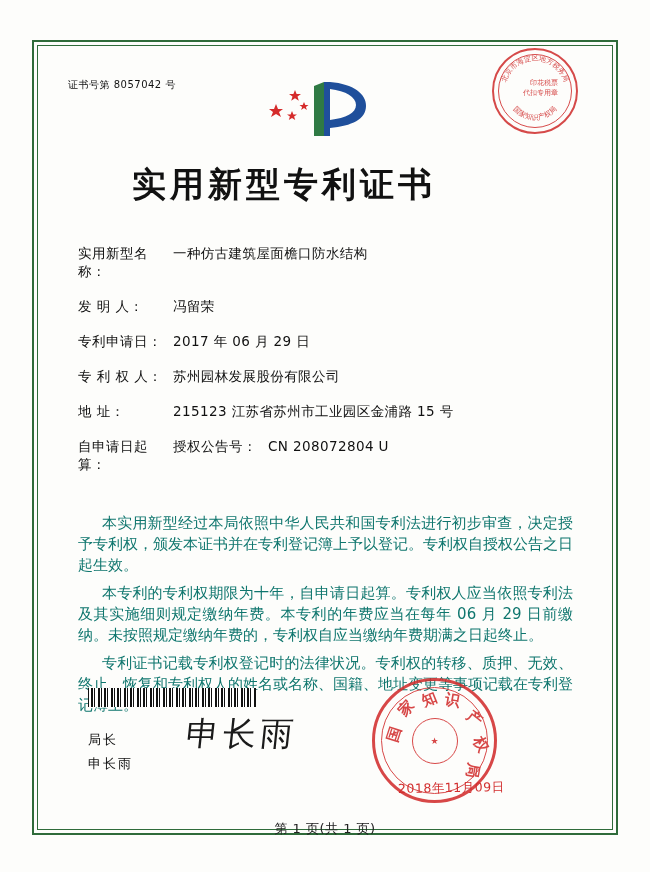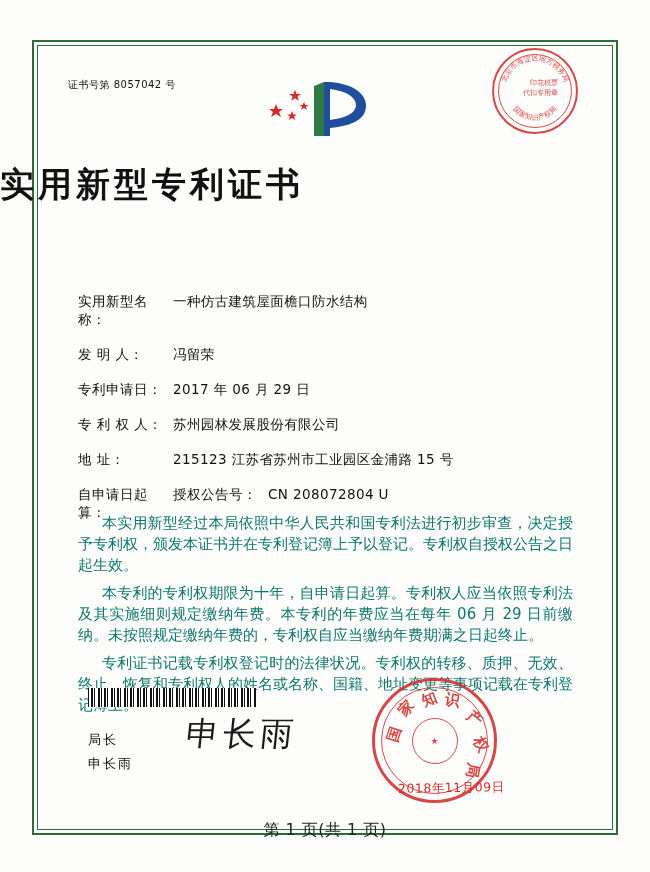--- a/index.html
+++ b/index.html
@@ -85,34 +85,33 @@
     left: 268px; top: 78px;
     width: 115px; height: 62px;
   }
   .logo svg { display: block; }
 
   
   .main-title {
     position: absolute;
     left: 0; top: 162px;
     width: 568px;
-    text-align: left;
+    text-align: center;
     font-size: 34px;
     font-weight: bold;
     letter-spacing: 4px;
     color: #111;
     font-family: "DejaVu Serif", serif;
   }
 
   
   .fields {
     position: absolute;
     left: 78px; top: 245px;
     width: 500px;
-    margin-top: 48px;
   }
   .field-row {
     display: flex;
     align-items: baseline;
     margin-bottom: 17px;
     font-size: 13.5px;
     color: #111;
   }
   .field-label {
     width: 95px;
@@ -235,21 +234,21 @@
     letter-spacing: 0.5px;
     transform: rotate(-1deg);
   }
 
   
   .footer {
     position: absolute;
     left: 0; top: 820px;
     width: 650px;
     text-align: center;
-    font-size: 16px;
+    font-size: 13px;
     color: #222;
     letter-spacing: 0.5px;
   }
   .stars { fill: #d52b2b; }
 </style>
 </head>
 <body>
 
 <div class="page">
 

